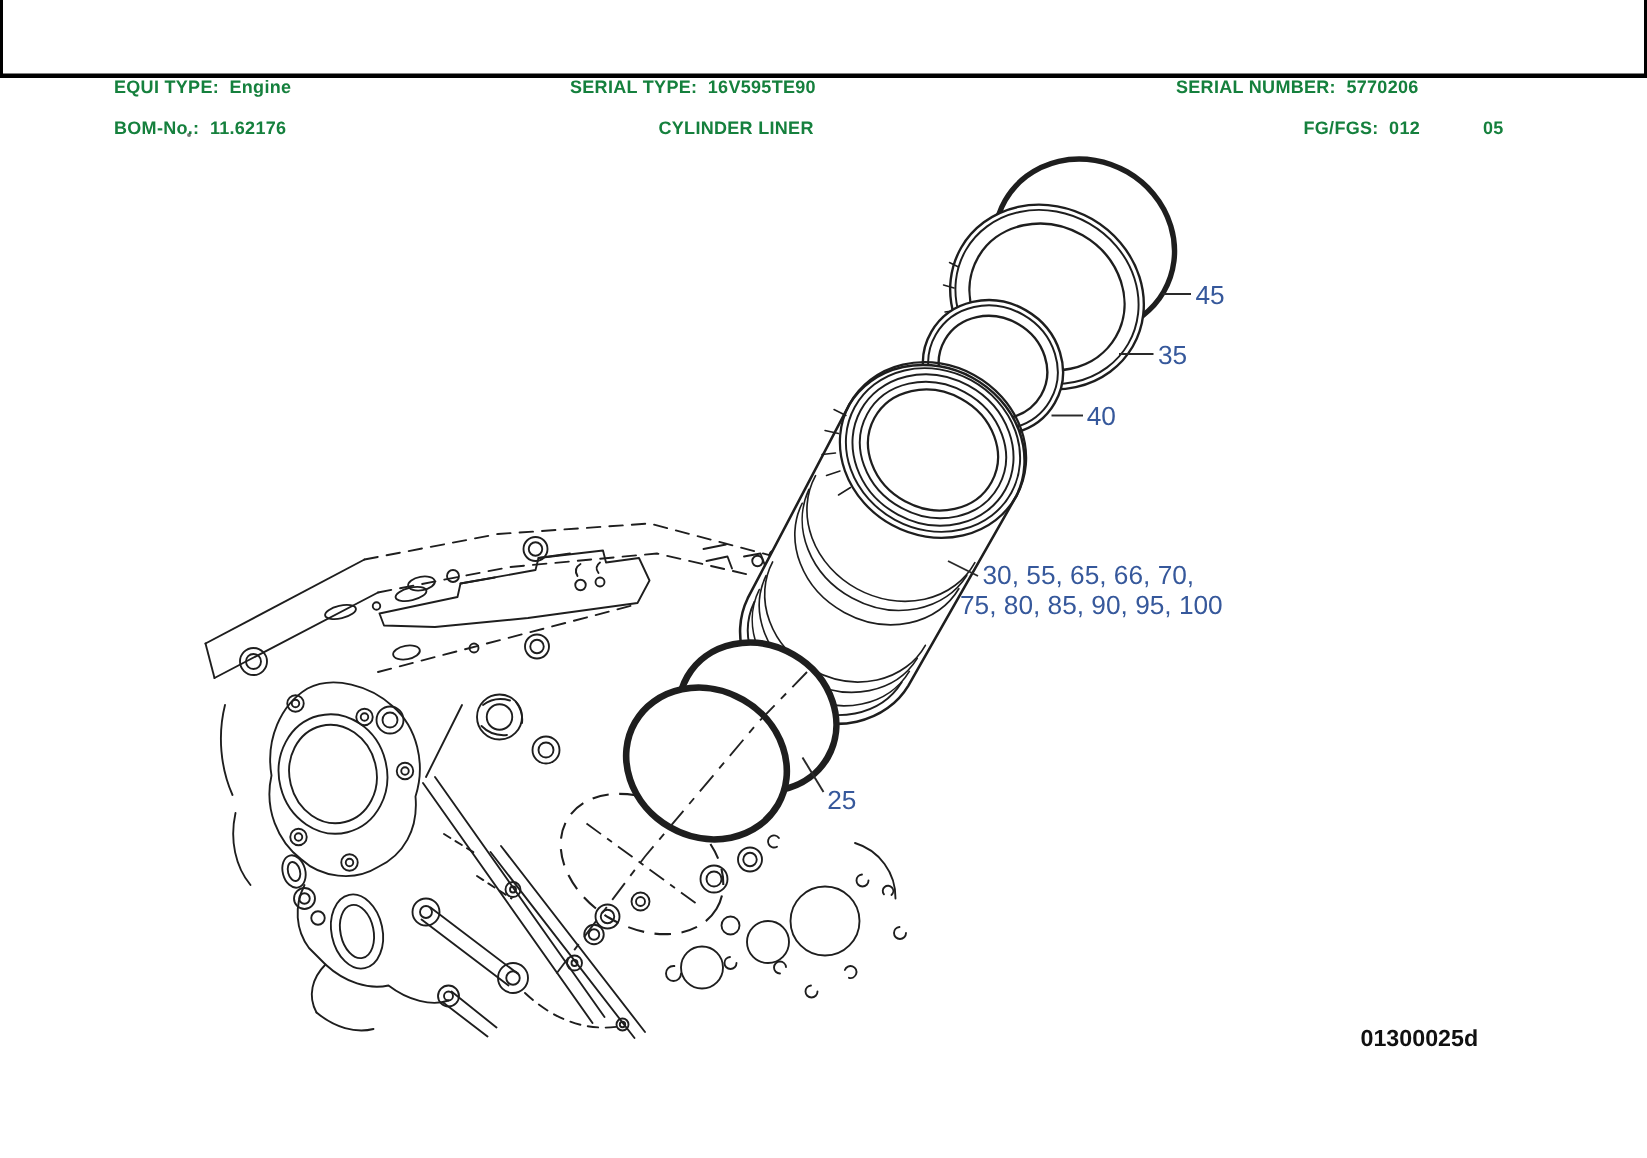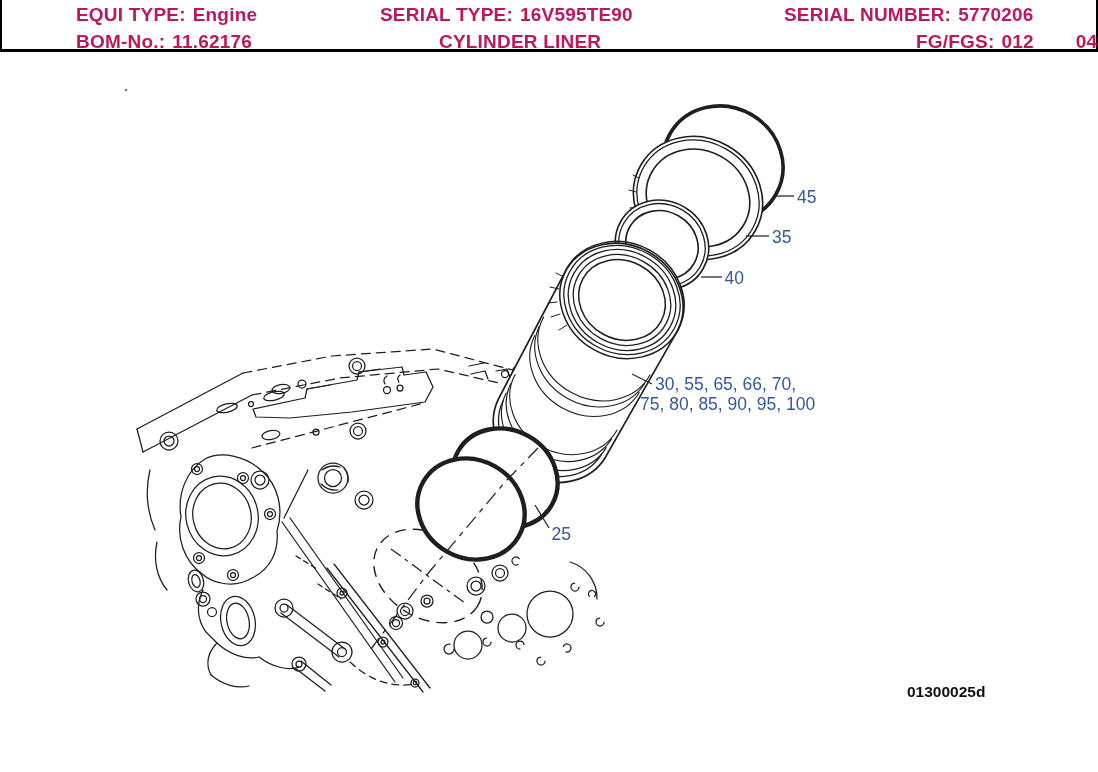--- a/index.html
+++ b/index.html
@@ -1,21 +1,21 @@
 <!DOCTYPE html>
 <html><head>
 <meta charset="utf-8">
 <style>
   html,body{margin:0;padding:0;background:#fff;}
   .page{position:relative;width:1098px;height:772px;background:#fff;
         font-family:"Liberation Sans",sans-serif;overflow:hidden;}
   .header{position:absolute;left:0;top:0;width:1094px;height:49px;background:#fff;
           border-left:2px solid #000;border-right:2px solid #000;border-bottom:3px solid #000;z-index:2;}
-  .hfield{position:absolute;display:flex;gap:7px;font-size:19px;font-weight:700;
-          color:#be185d;white-space:nowrap;letter-spacing:0.2px;}
+  .hfield{position:absolute;display:flex;gap:7px;font-size:12px;font-weight:700;
+          color:#15803d;white-space:nowrap;letter-spacing:0.2px;margin-top:47px;}
   .r1{top:4px;} .r2{top:31px;}
   .diagram-svg{position:absolute;left:0;top:0;z-index:1;}
   .callout-text{cursor:pointer;}
 </style>
 </head>
 <body>
 
 <div class="page">
 
   <svg class="diagram-svg" width="1098" height="772" viewBox="0 0 1098 772">
@@ -234,21 +234,21 @@
       <span>SERIAL NUMBER:</span>
       <span>5770206</span>
     </div>
     <div class="hfield r2" style="left:74px;align-items:flex-end;">
       <span>BOM-No.:</span>
       <span>11.62176</span>
     </div>
     <div class="hfield r2" style="left:437px;align-items:center;">
       <span>CYLINDER LINER</span>
     </div>
-    <div class="hfield r2" style="left:914px;">
+    <div class="hfield r2" style="left:867px;">
       <span>FG/FGS:</span>
       <span>012</span>
       <span style="width:28px;"></span>
-      <span>04</span>
+      <span>05</span>
     </div>
   </div>
 
 </div>
 
 </body></html>

